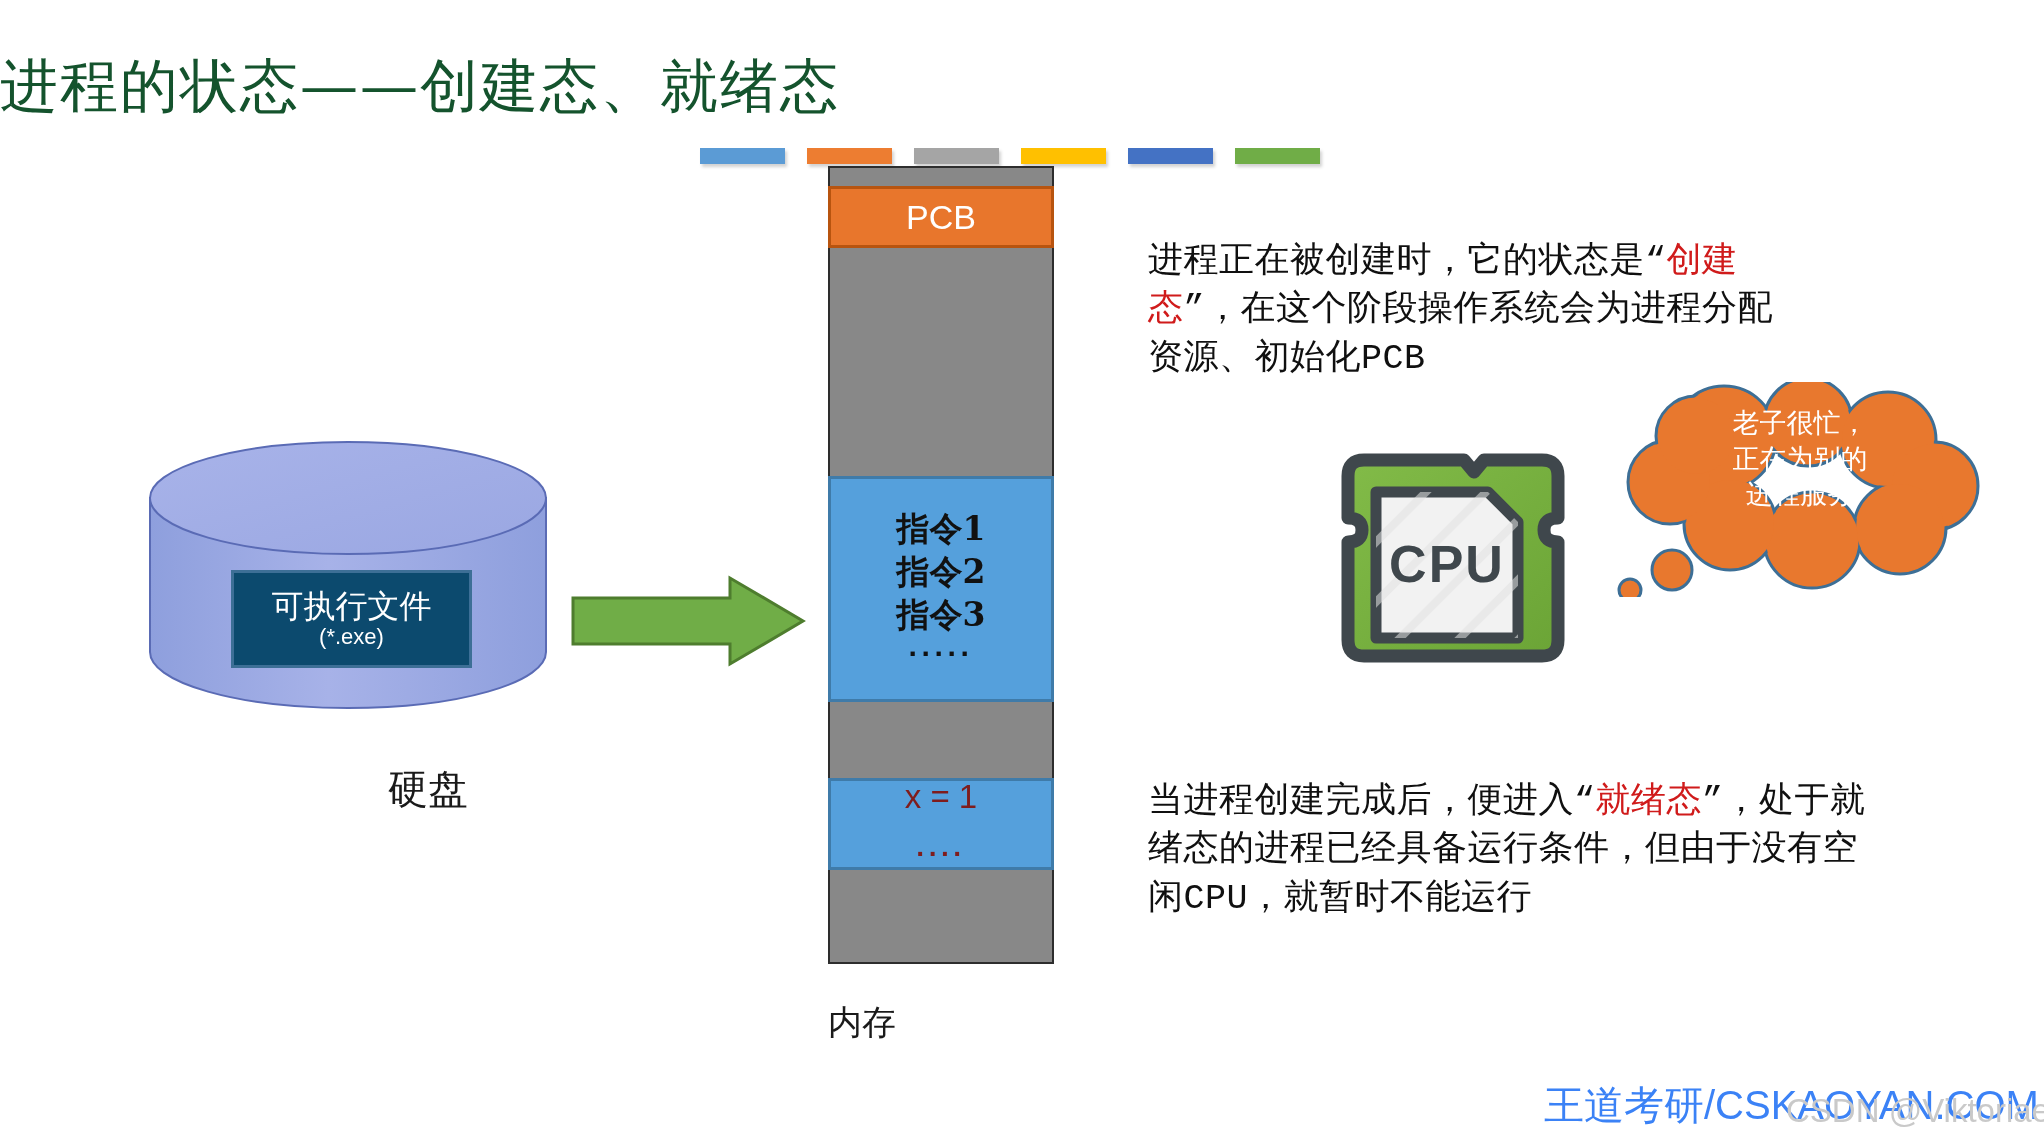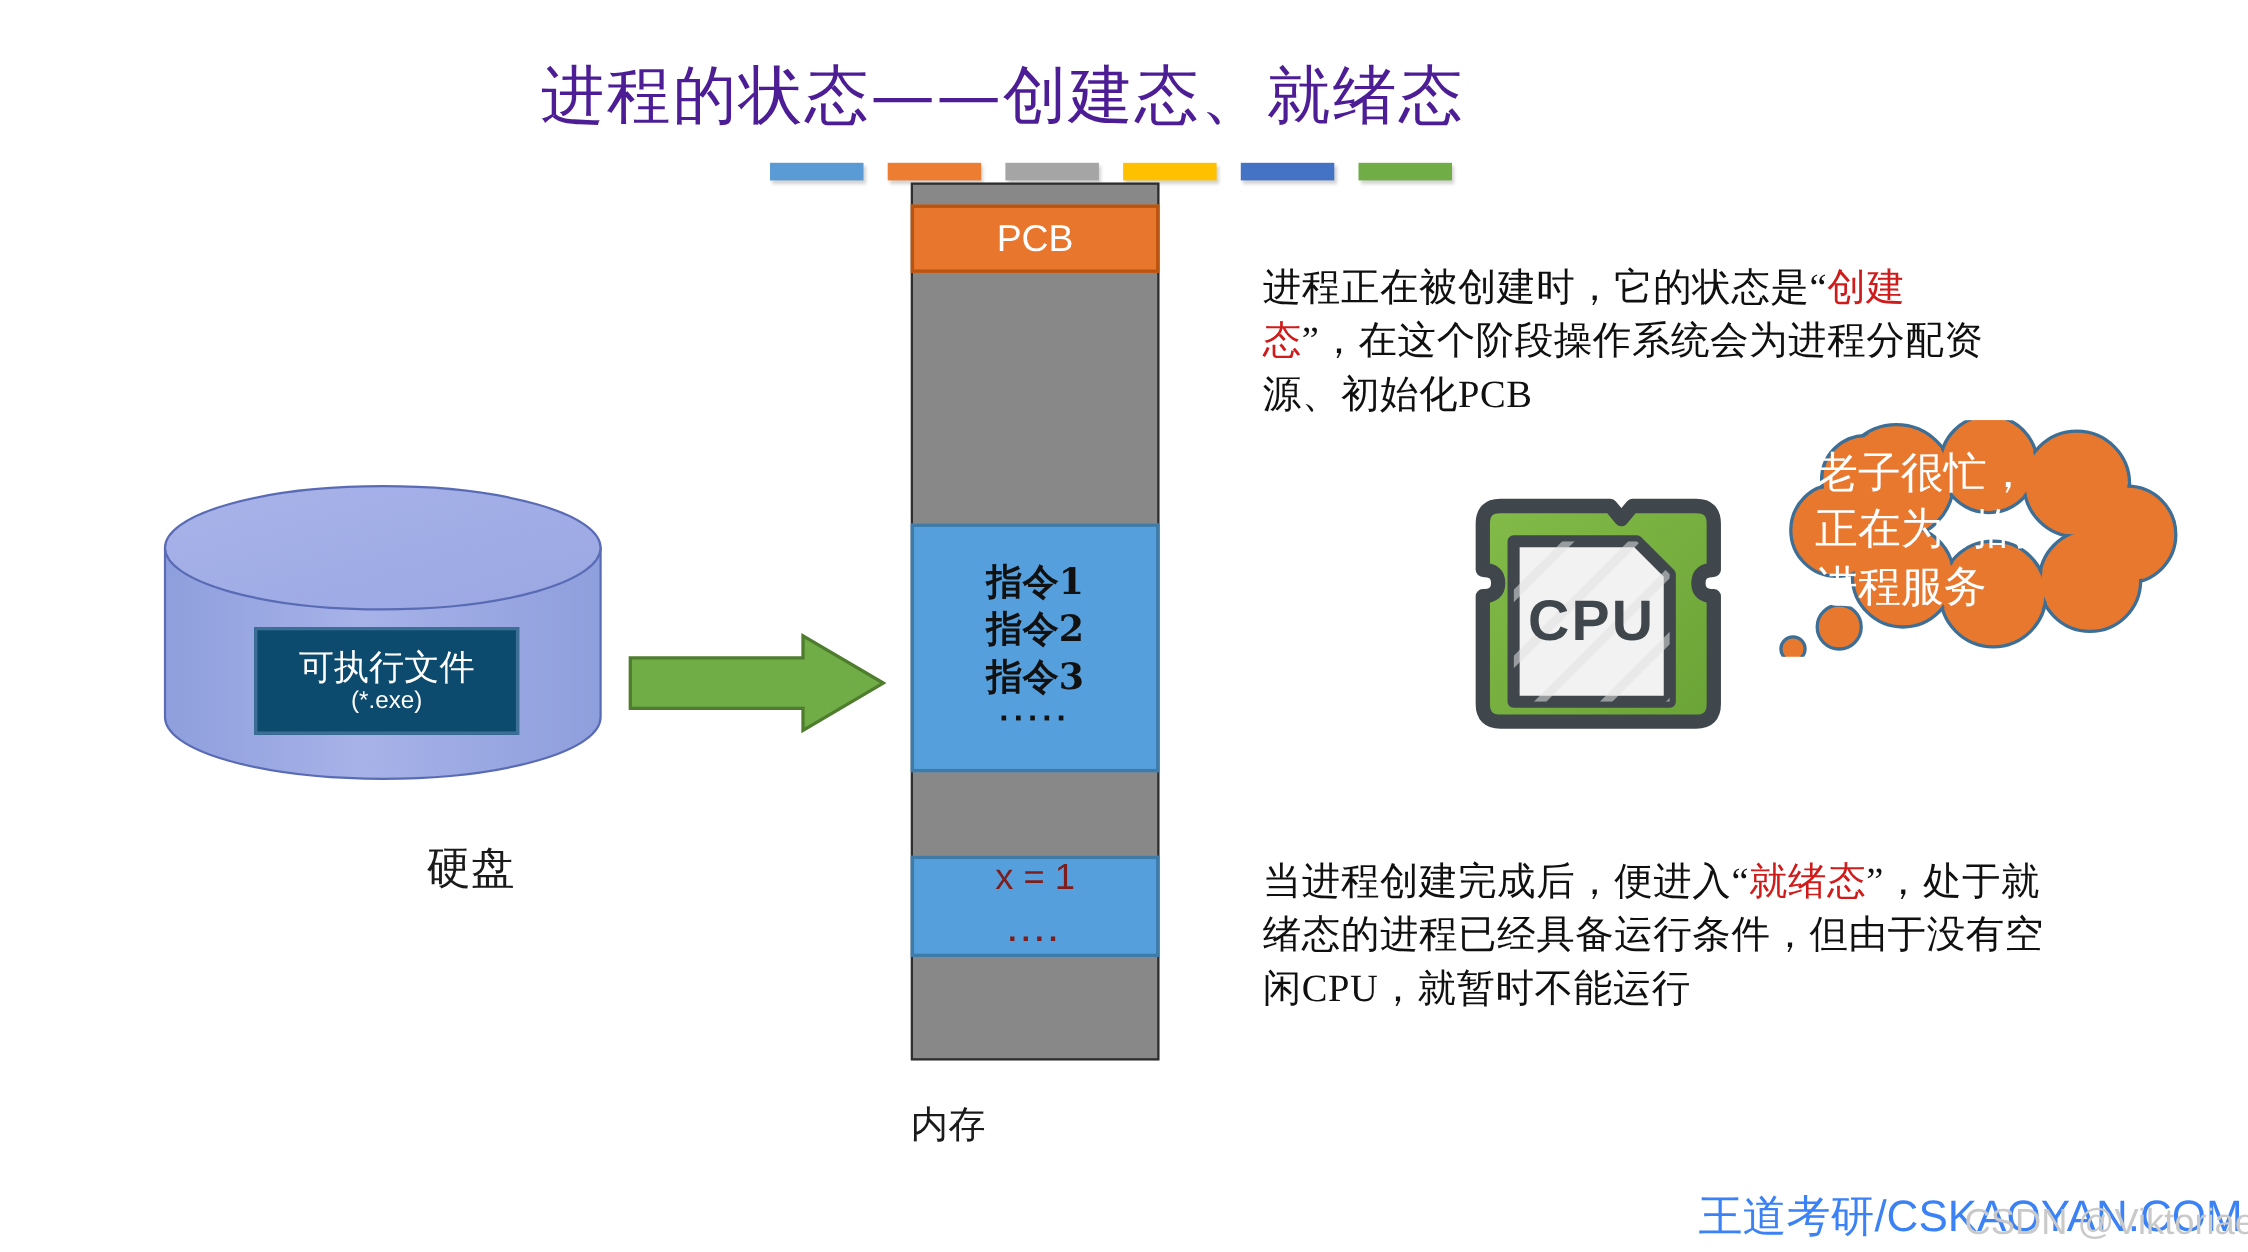--- a/index.html
+++ b/index.html
@@ -8,24 +8,24 @@
     background:#ffffff;
     font-family:"Liberation Sans","DejaVu Sans",sans-serif;
     overflow:hidden;
     position:relative;
   }
   .slide{position:absolute;inset:0;}
 
   
   .title{
     position:absolute;left:0;top:48px;width:1823px;
-    text-align:center;
+    text-align:left;
     font-family:"DejaVu Serif","Liberation Serif",serif;
     font-size:58px;font-weight:400;
-    color:#4c1d95;
+    color:#14532d;
     letter-spacing:2px;
     white-space:nowrap;
   }
   .bar-row{
     position:absolute;top:148px;left:700px;
     width:620px;height:16px;
     display:flex;gap:22px;
   }
   .bar-row span{flex:1;height:16px;display:block;box-shadow:2px 3px 3px rgba(0,0,0,.18);}
 
@@ -66,38 +66,38 @@
   .blk-data .v{font-family:"Liberation Sans",sans-serif;font-size:33px;}
   .blk-data .dots{font-size:28px;font-weight:700;letter-spacing:3px;margin-top:22px;}
   .mem-label{
     position:absolute;left:828px;top:1000px;width:226px;
     font-family:"DejaVu Serif","Liberation Serif",serif;font-size:34px;color:#1a1a1a;
   }
 
   
   .para{
     position:absolute;
-    font-family:Liberation Serif, serif;
+    font-family:Liberation Mono, monospace;
     font-size:35px;line-height:1.38;color:#101010;
     letter-spacing:.5px;
   }
   .para .hl{color:#d01b1b;}
   .para-top{left:1148px;top:238px;width:660px;}
   .para-bottom{left:1148px;top:778px;width:720px;}
 
   
   .cpu{position:absolute;left:1318px;top:430px;width:260px;height:270px;}
 
   
   .cloud{position:absolute;left:1612px;top:382px;width:380px;height:215px;}
   .cloud-text{
     position:absolute;left:1650px;top:405px;width:300px;
-    text-align:left;color:#ffffff;
+    text-align:center;color:#ffffff;
     font-family:"DejaVu Serif","Liberation Serif",serif;
-    font-size:39px;line-height:1.32;
+    font-size:27px;line-height:1.32;
     pointer-events:none;
   }
 
   
   .footer{
     position:absolute;left:1544px;top:1078px;
     font-family:"Liberation Sans",sans-serif;
     font-size:40px;color:#3b82f6;white-space:nowrap;
   }
   .wm{

